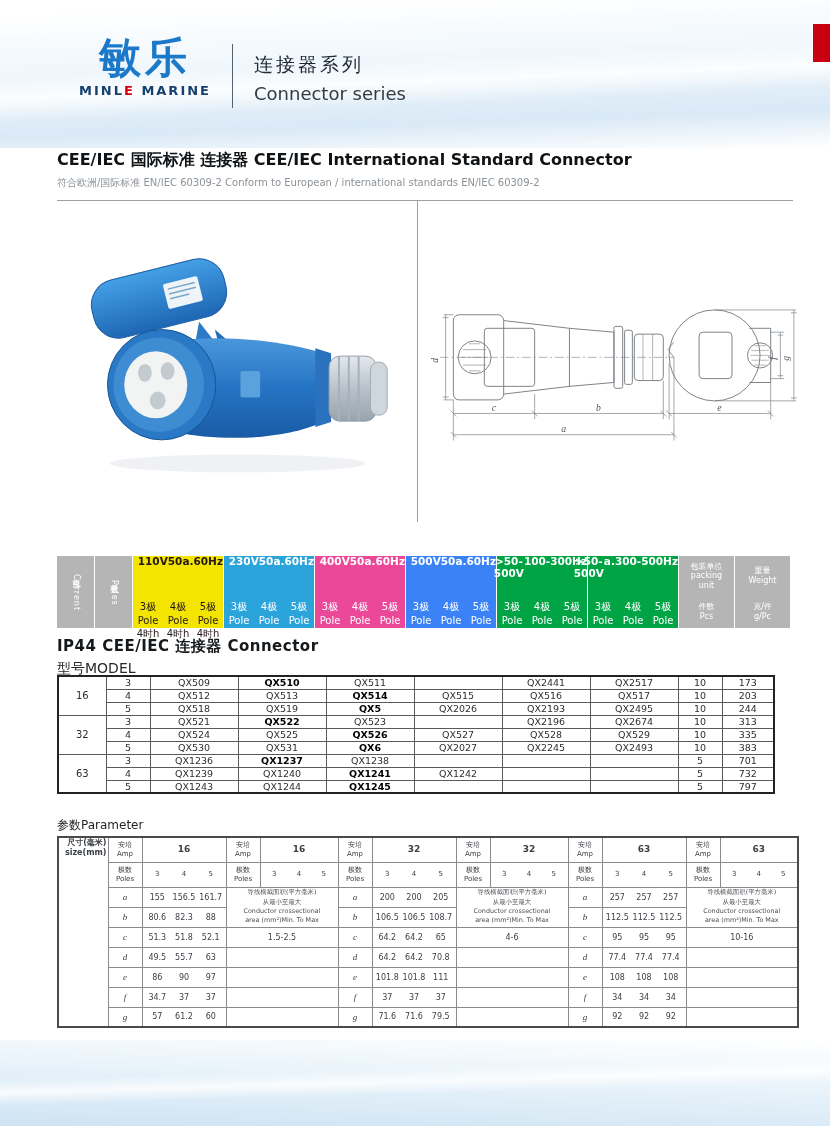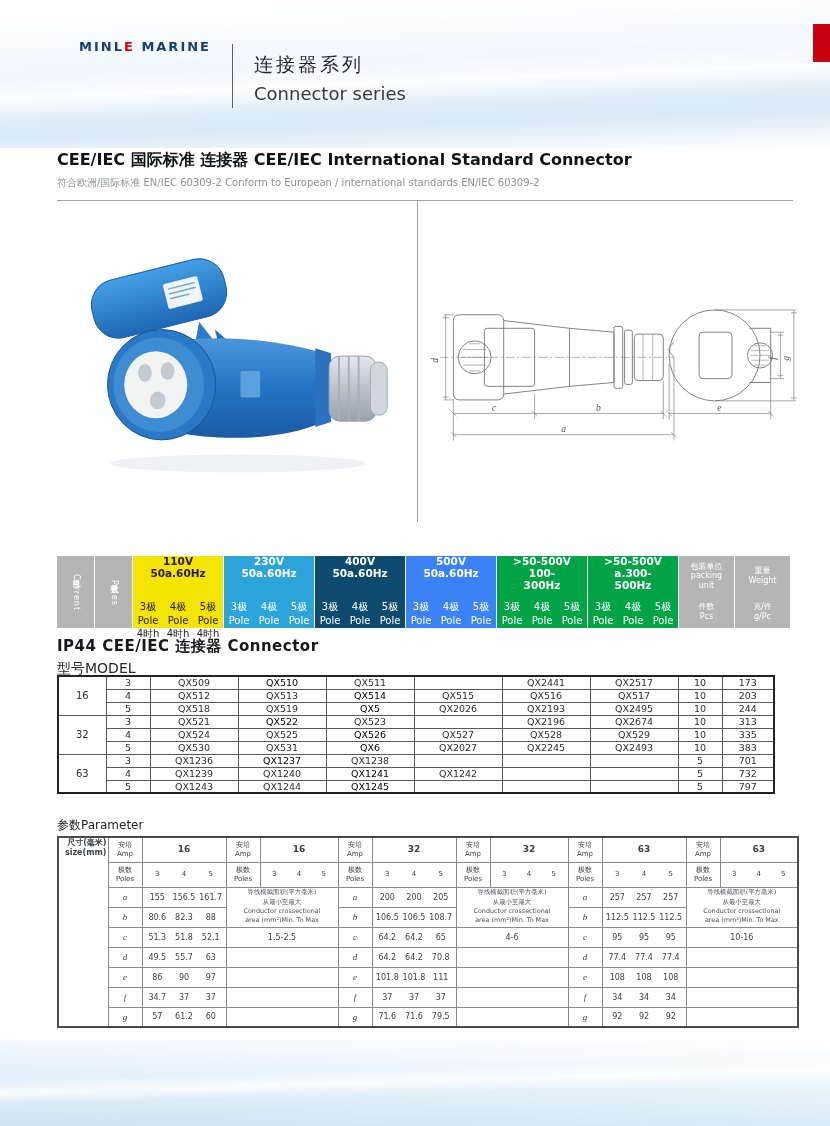--- a/index.html
+++ b/index.html
@@ -41,33 +41,33 @@
   .dim-text { font-family:"Liberation Serif",serif; font-style:italic; font-size:10px; fill:#555; }
 
   
   .spec { position:absolute; left:57px; top:556px; display:flex; gap:1px; height:72px; }
   .gray-col { background:#b5b5b6; color:#fff; width:37px; display:flex; align-items:center; justify-content:center; }
   .vtext { writing-mode:vertical-rl; font-size:8px; letter-spacing:1px; line-height:1; }
   .gray-col.wide { width:55px; flex-direction:column; justify-content:flex-start; }
   .g-top { height:40px; display:flex; flex-direction:column; justify-content:center; text-align:center; font-size:8px; line-height:1.2; width:100%; }
   .g-bot { height:32px; display:flex; flex-direction:column; justify-content:center; text-align:center; font-size:8px; line-height:1.2; width:100%; }
   .band { width:90px; display:flex; flex-direction:column; }
-  .band-top { height:40px; display:flex; flex-direction:column; justify-content:flex-start; text-align:center;
+  .band-top { height:40px; display:flex; flex-direction:row; justify-content:flex-end; text-align:center;
               font-size:10.5px; font-weight:600; line-height:1.12; }
   .band-bot { height:32px; display:flex; }
   .bc { flex:1; text-align:center; font-size:10px; line-height:1.35; padding-top:4px; }
 
   .sec-title { position:absolute; left:57px; top:637px; font-size:15px; font-weight:600; color:#16191c; letter-spacing:.5px; }
   .sec-sub   { position:absolute; left:57px; top:660px; font-size:14px; color:#26292c; }
 
   
   .models { position:absolute; left:57px; top:675px; width:716px; border-collapse:collapse;
             border:2px solid #222; table-layout:fixed; }
   .models td { border:1px solid #595959; font-size:9.5px; color:#2b2f33; text-align:center; height:13px; padding:0 2px; }
-  .models td.b { font-weight:normal; color:#000; }
+  .models td.b { font-weight:bold; color:#000; }
   .models td.cur { font-size:10px; }
 
   .param-title { position:absolute; left:57px; top:817px; font-size:12px; color:#1d2124; }
   
   .params { position:absolute; left:57px; top:836px; width:740px; border-collapse:collapse;
             border:2px solid #4a4a4a; table-layout:fixed; }
   .params td { border:1px solid #8a8a8a; font-size:8px; color:#3c4146; text-align:center; height:20px; padding:0 1px; }
   .params td.ph { height:25px; font-size:7px; line-height:1.25; }
   .params td.ampv { font-weight:bold; font-size:9px; }
   .params td.letter { font-family:"Liberation Serif",serif; font-style:italic; font-size:9px; }
@@ -78,20 +78,21 @@
 </head>
 <body>
 
 <div class="page">
 
   <div class="sky"></div>
   <div class="footer-sky"></div>
   <div class="corner-tab"></div>
 
   <div class="logo">
+    <div class="logo-cn">敏乐</div>
     <div class="logo-en"><span>MINL</span><span class="red">E</span>&nbsp;<span>MARINE</span></div>
   </div>
   <div class="logo-divider"></div>
   <div class="series">
     <div class="series-cn">连接器系列</div>
     <div class="series-en">Connector series</div>
   </div>
 
   <div class="doc-title">CEE/IEC 国际标准 连接器 CEE/IEC International Standard Connector</div>
   <div class="doc-sub">符合欧洲/国际标准 EN/IEC 60309-2  Conform to European / international standards EN/IEC 60309-2</div>
@@ -224,21 +225,21 @@
             <div class="bc">
               <div>4极Pole</div>
               <div>9时h</div>
             </div>
             <div class="bc">
               <div>5极Pole</div>
               <div>9时h</div>
             </div>
           </div>
         </div>
-        <div class="band" style="background: #0c4a6e; color: rgb(255, 255, 255);">
+        <div class="band" style="background: #ec4899; color: rgb(255, 255, 255);">
           <div class="band-top">
             <div>400V</div>
             <div>50a.60Hz</div>
           </div>
           <div class="band-bot">
             <div class="bc">
               <div>3极Pole</div>
               <div>9时h</div>
             </div>
             <div class="bc">

